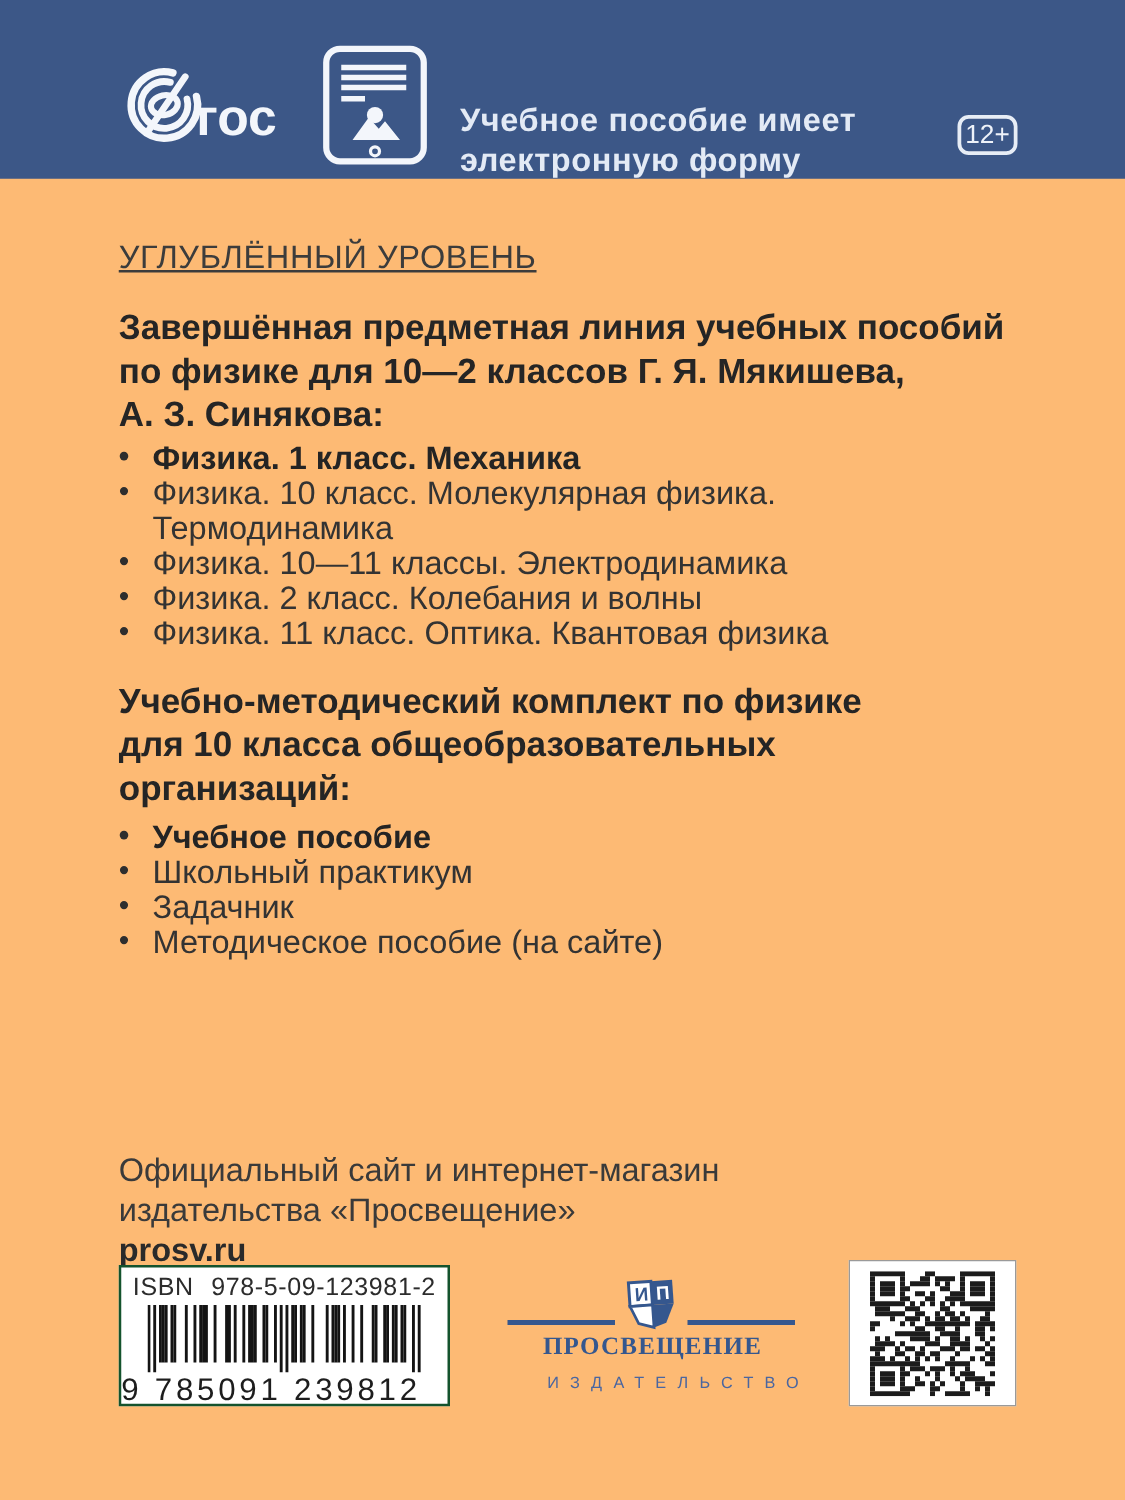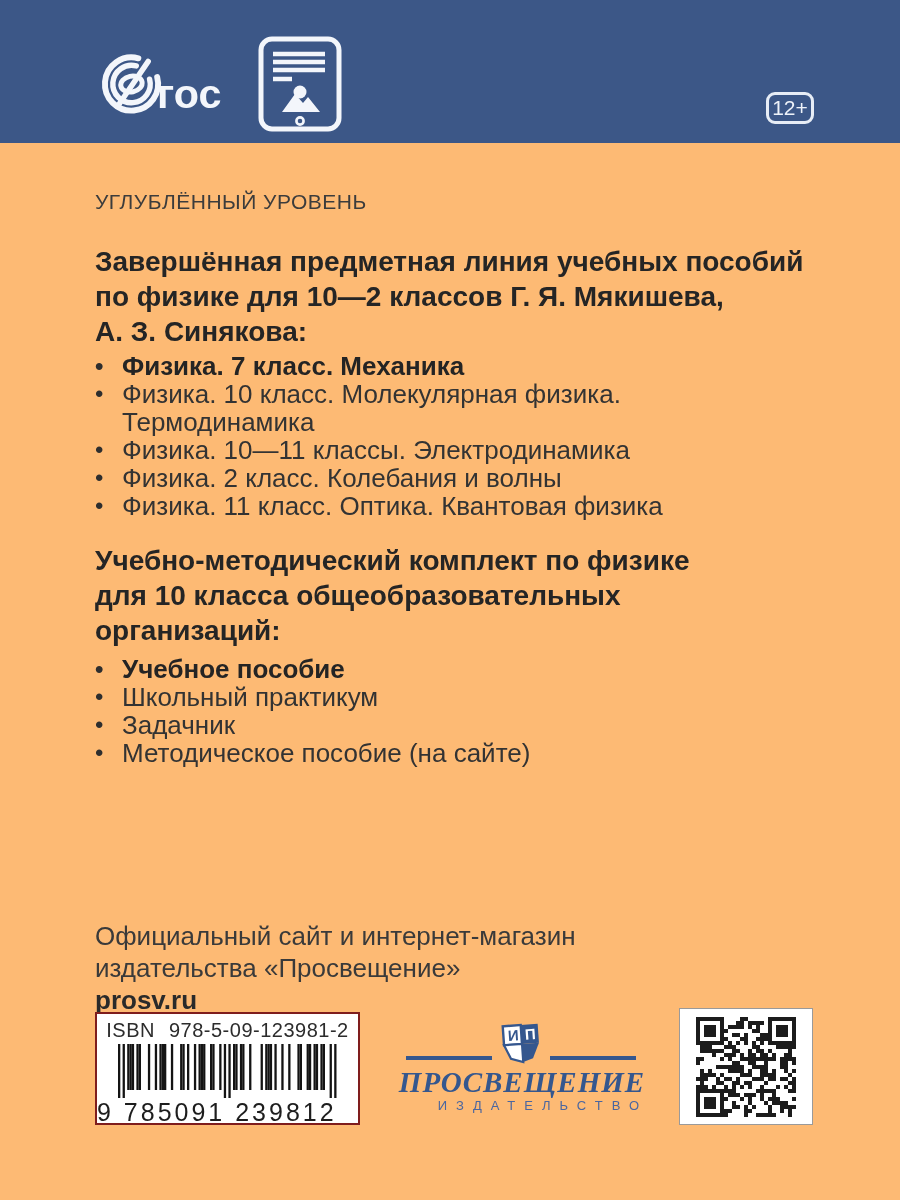--- a/index.html
+++ b/index.html
@@ -23,21 +23,21 @@
   }
   .age-badge {
     position:absolute; left:766px; top:92px; width:48px; height:32px;
     border:3px solid #e7edf6; border-radius:9px;
     color:#eef2f9; font-size:21px; font-weight:normal;
     display:flex; align-items:center; justify-content:center;
   }
   
   .level {
     position:absolute; left:95px; top:190px;
-    font-size:21px; color:#3c3c3c; letter-spacing:0.5px;
+    font-size:26px; color:#3c3c3c; letter-spacing:0.5px;text-decoration:underline;
   }
   .h-bold { position:absolute; left:95px; color:#252525; font-weight:bold;
     font-size:28px; line-height:35px; white-space:nowrap; }
   .series-heading { top:244px; }
   .umk-heading { top:543px; }
   ul.blist { position:absolute; left:95px; list-style:none; }
   .list1 { top:352px; }
   .list2 { top:655px; }
   ul.blist li { display:flex; align-items:flex-start; font-size:26px; line-height:28px; color:#333; }
   ul.blist li .blt { width:27px; flex:0 0 27px; font-size:24px; color:#2e2e2e; }
@@ -45,41 +45,41 @@
   ul.blist li .itx.wrap { white-space:normal; max-width:545px; }
   ul.blist li.bold { font-weight:bold; color:#242424; }
   .site-note {
     position:absolute; left:95px; top:920px;
     font-size:26px; line-height:32px; color:#3a3a3a;
   }
   .site-url { font-weight:bold; color:#2a2a2a; }
   
   .isbn-box {
     position:absolute; left:95px; top:1012px; width:265px; height:113px;
-    background:#fff; border:2px solid #7f1d1d;
+    background:#fff; border:2px solid #14532d;
   }
   .isbn-row {
     position:absolute; left:0; top:5px; width:100%; text-align:center;
     font-size:20px; color:#2c2c2c; letter-spacing:0.5px;
   }
   .isbn-row .num { margin-left:14px; }
   .bars { position:absolute; left:21px; top:30px; }
   .bc-digits {
     position:absolute; left:0; top:84px; width:100%; 
     font-size:25px; color:#1d1d1d; letter-spacing:3px; white-space:nowrap;
   }
   .pub { position:absolute; left:398px; top:1022px; width:248px; }
   .pub-cube { position:absolute; left:101px; top:0; }
   .pub-rule { position:absolute; top:34px; height:4px; background:#35578e; }
   .pub-rule.l { left:8px; width:86px; }
   .pub-rule.r { left:152px; width:86px; }
   .pub-name {
     position:absolute; left:0; top:44px; width:248px; text-align:center;
     font-family:"Liberation Serif", serif; font-weight:bold;
-    font-size:29px; color:#35578e; letter-spacing:1px; white-space:nowrap;font-style:italic;
+    font-size:20px; color:#35578e; letter-spacing:1px; white-space:nowrap;
   }
   .pub-sub {
     position:absolute; left:2px; top:76px; width:248px; text-align:right;
     font-size:13px; color:#4a66a0; letter-spacing:9px; white-space:nowrap;
   }
   .qr-box {
     position:absolute; left:679px; top:1008px; width:134px; height:117px;
     background:#fff; border:1px solid #9a9a9a;
     display:flex; align-items:center; justify-content:center;
   }
@@ -109,38 +109,42 @@
         <line x1="15" y1="34" x2="67" y2="34"></line>
         <line x1="15" y1="43" x2="34" y2="43"></line>
       </g>
       <g fill="#f3f6fb">
         <circle cx="42" cy="56" r="6.5"></circle>
         <polygon points="24,76 37,58 45,67 50,61 62,76"></polygon>
       </g>
       <circle cx="42" cy="85" r="3.6" fill="none" stroke="#f3f6fb" stroke-width="2.6"></circle>
     </svg>
 
+    <div class="band-note">
+      <div>Учебное пособие имеет</div>
+      <div>электронную форму</div>
+    </div>
 
     <div class="age-badge">
       <span>12+</span>
     </div>
   </div>
 
   <div class="level">УГЛУБЛЁННЫЙ УРОВЕНЬ</div>
 
   <div class="h-bold series-heading">
     <div>Завершённая предметная линия учебных пособий</div>
     <div>по физике для 10—2 классов Г. Я. Мякишева,</div>
     <div>А. З. Синякова:</div>
   </div>
 
   <ul class="blist list1">
     <li class="bold">
       <span class="blt">•</span>
-      <span class="itx">Физика. 7 класс. Механика</span>
+      <span class="itx">Физика. 1 класс. Механика</span>
       </li>
     <li>
       <span class="blt">•</span>
       <span class="itx wrap">Физика. 10 класс. Молекулярная физика. Термодинамика</span>
       </li>
     <li>
       <span class="blt">•</span>
       <span class="itx">Физика. 10—11 классы. Электродинамика</span>
       </li>
     <li>

